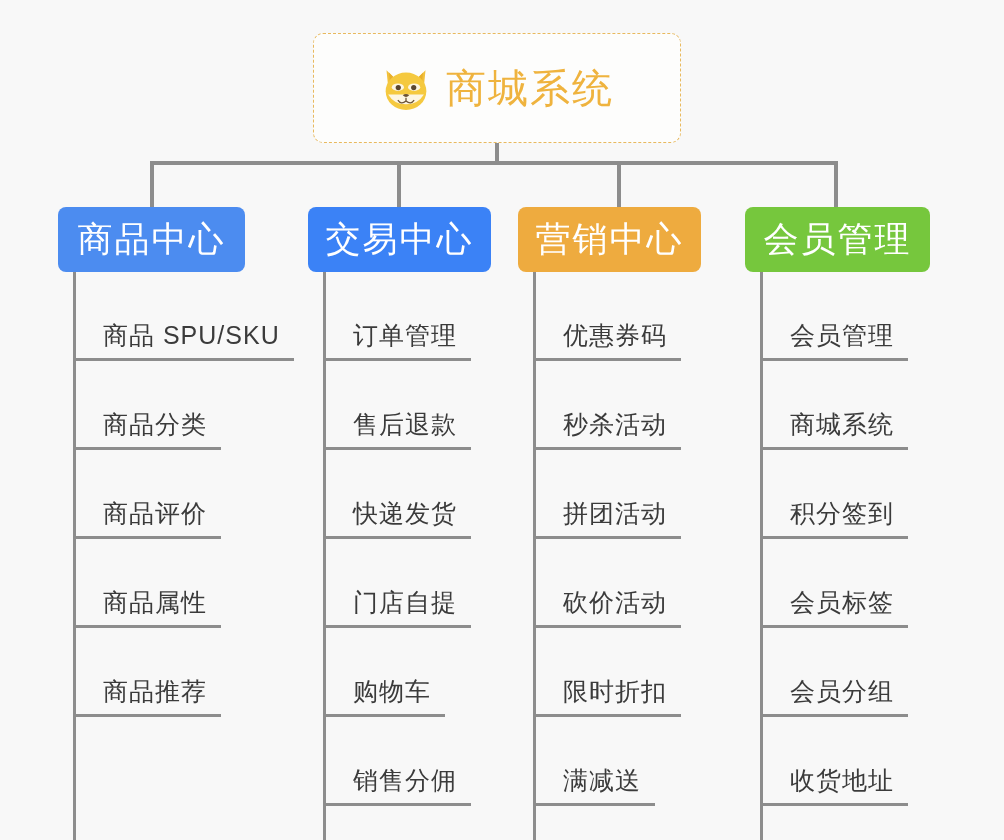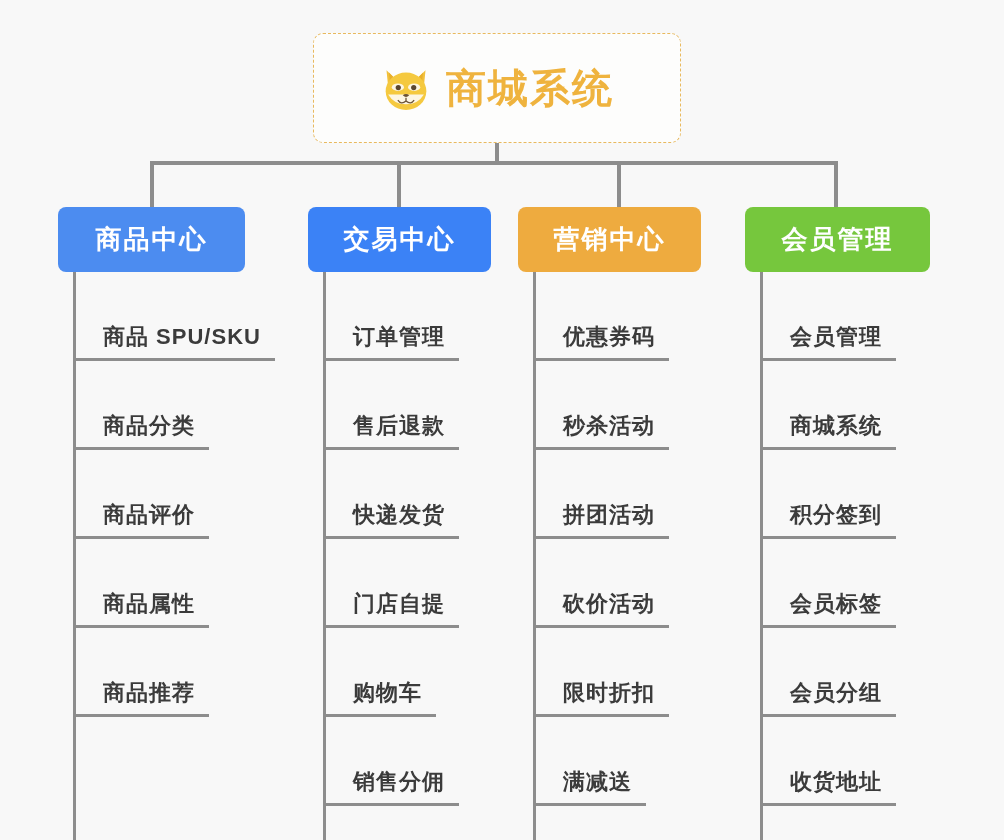--- a/index.html
+++ b/index.html
@@ -10,21 +10,20 @@
     background: #f7f7f7;
     font-family: "Liberation Sans", "DejaVu Sans", sans-serif;
     overflow: hidden;
   }
 
   #canvas {
     position: relative;
     width: 1004px;
     height: 840px;
     background: #f8f8f8;
-    font-weight: bold;
   }
 
   
   .root-node {
     position: absolute;
     left: 313px;
     top: 33px;
     width: 368px;
     height: 110px;
     background: #fdfdfc;
@@ -77,21 +76,21 @@
     position: absolute;
     top: 207px;
   }
   .cat-header {
     height: 65px;
     border-radius: 8px;
     display: flex;
     align-items: center;
     justify-content: center;
     color: #ffffff;
-    font-size: 26px;
+    font-size: 35px;
     letter-spacing: 2px;
     white-space: nowrap;
   }
 
   
   .leaf-stack {
     position: relative;
     margin-top: 0;
     padding-top: 0;
   }
@@ -106,21 +105,21 @@
     position: relative;
     height: 89px;
     display: flex;
     align-items: flex-end;
   }
   .leaf-inner {
     position: relative;
     margin-left: 15px;
     padding: 0 14px 6px 30px;
     border-bottom: 3px solid #8d8d8d;
-    font-size: 22px;
+    font-size: 25px;
     color: #3b3b3b;
     letter-spacing: 1px;
     white-space: nowrap;
   }
 </style>
 </head>
 <body>
 
 <div id="canvas">
 

